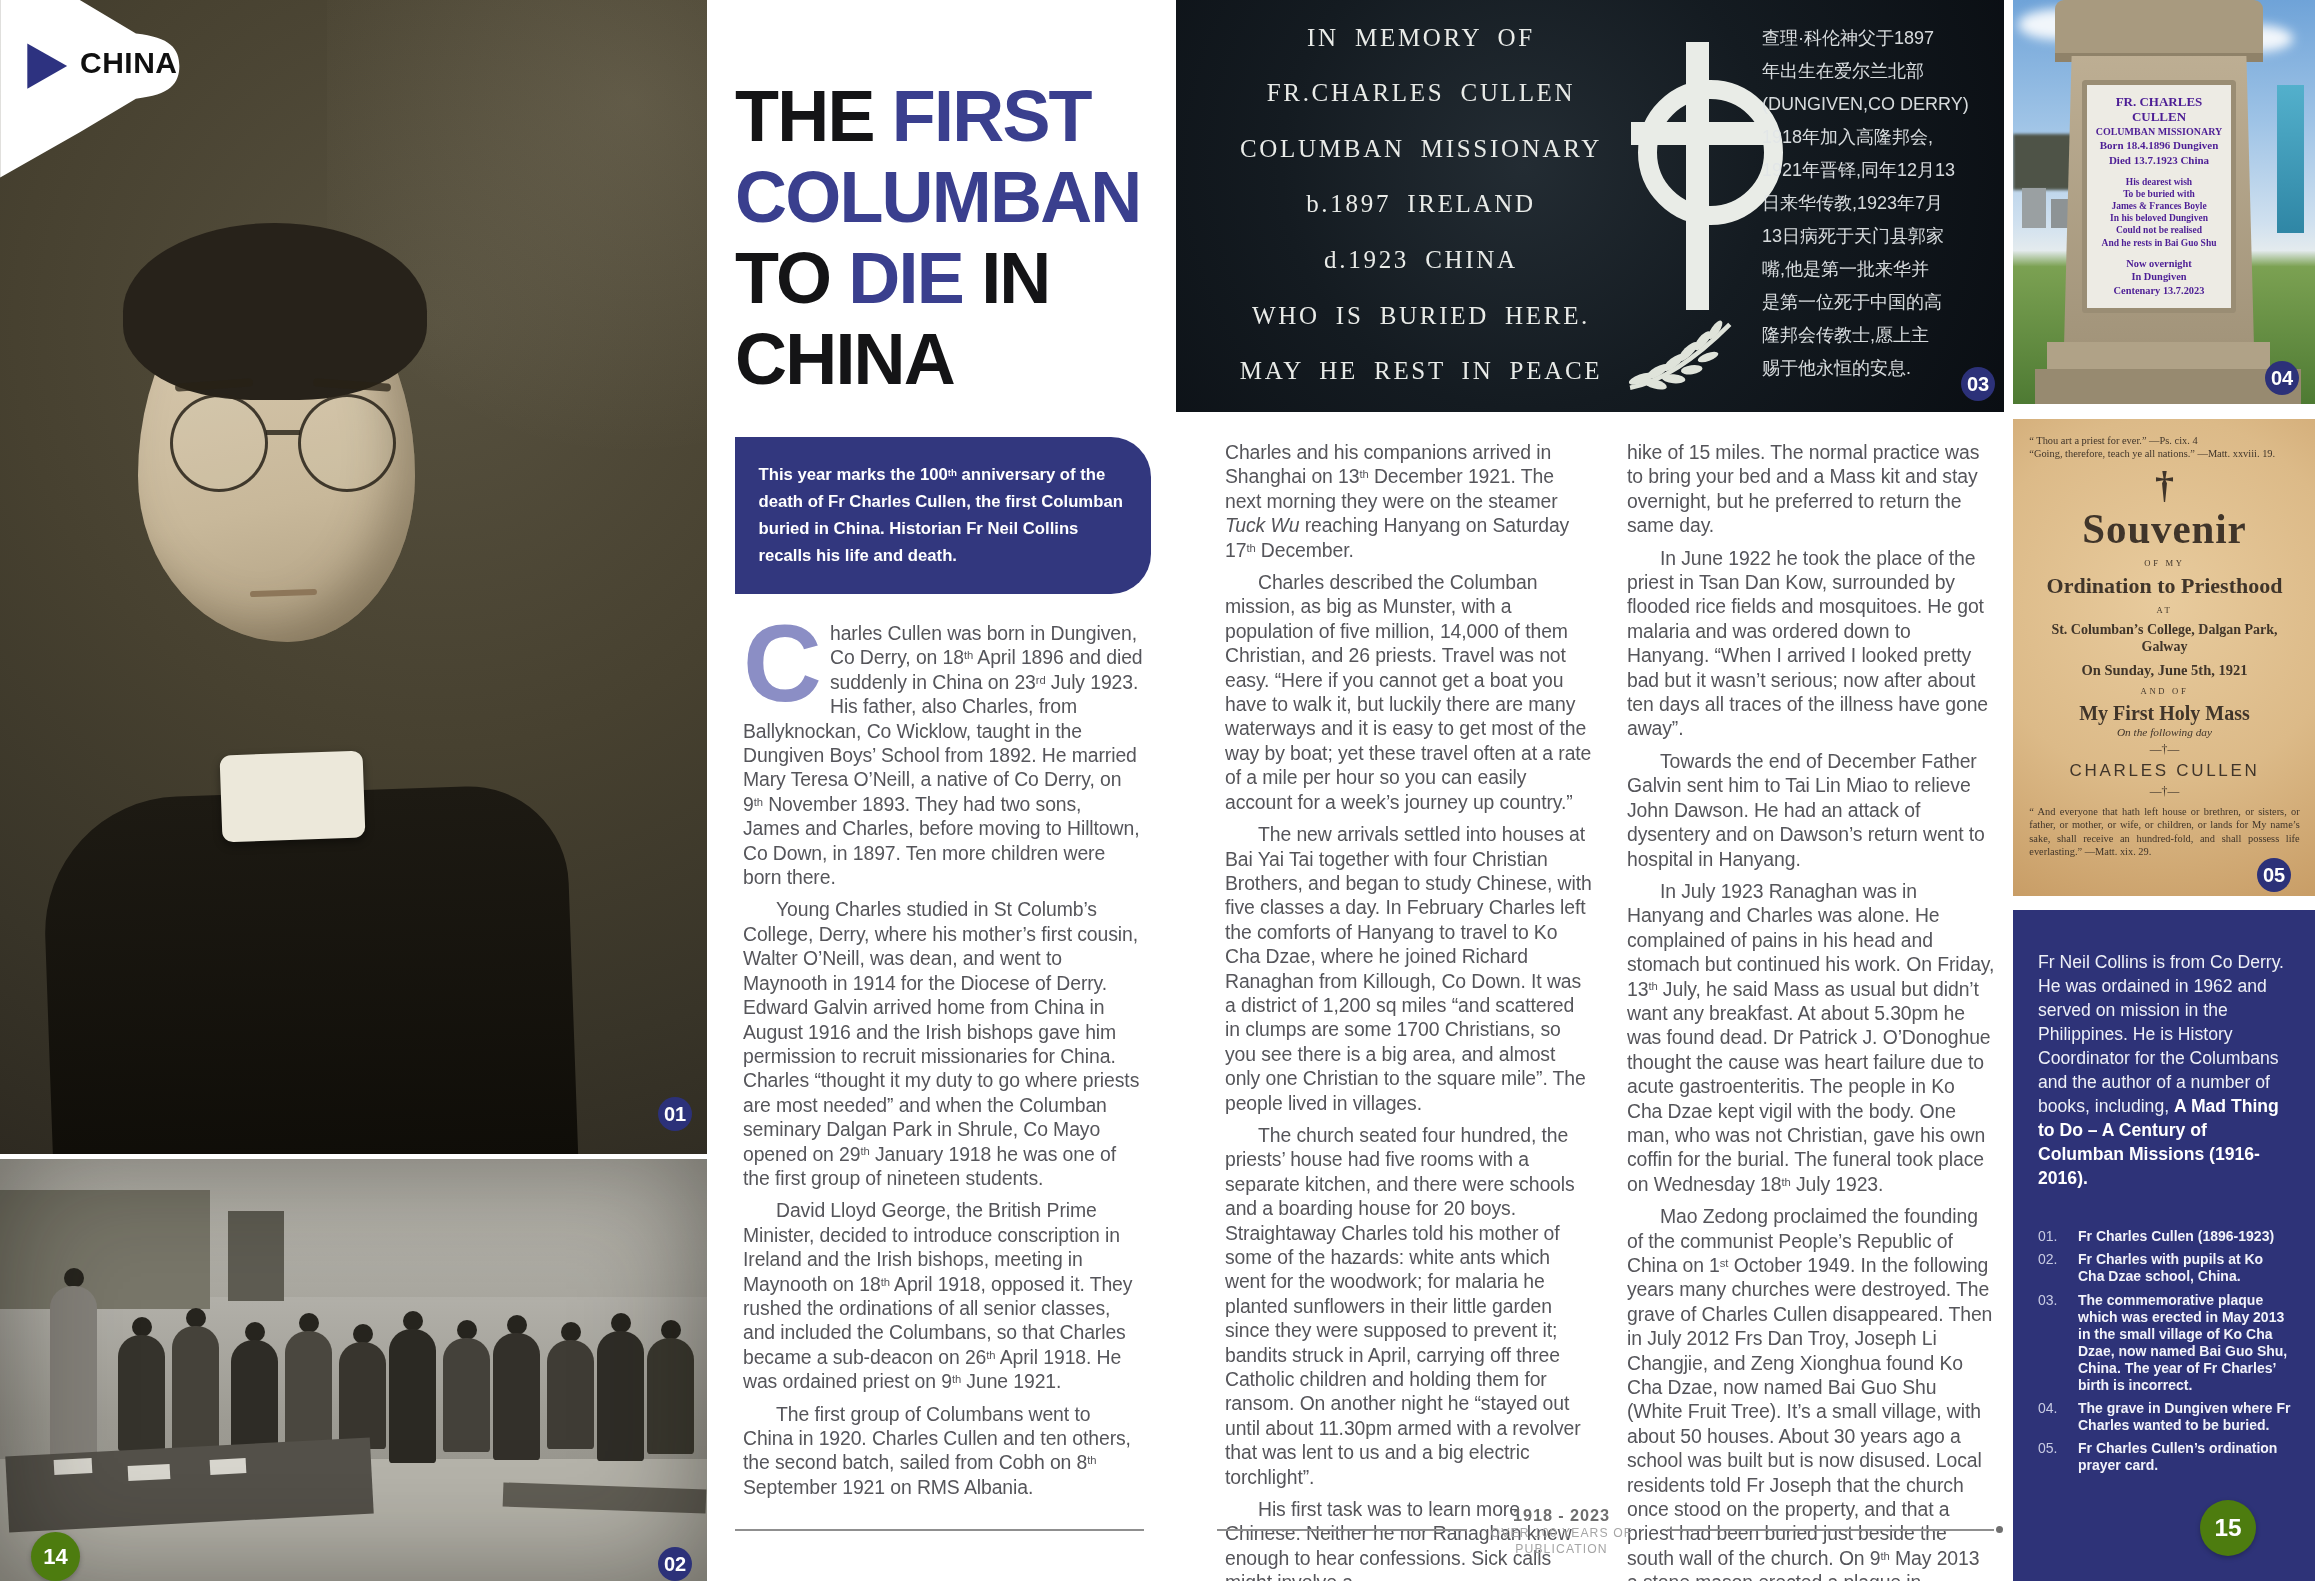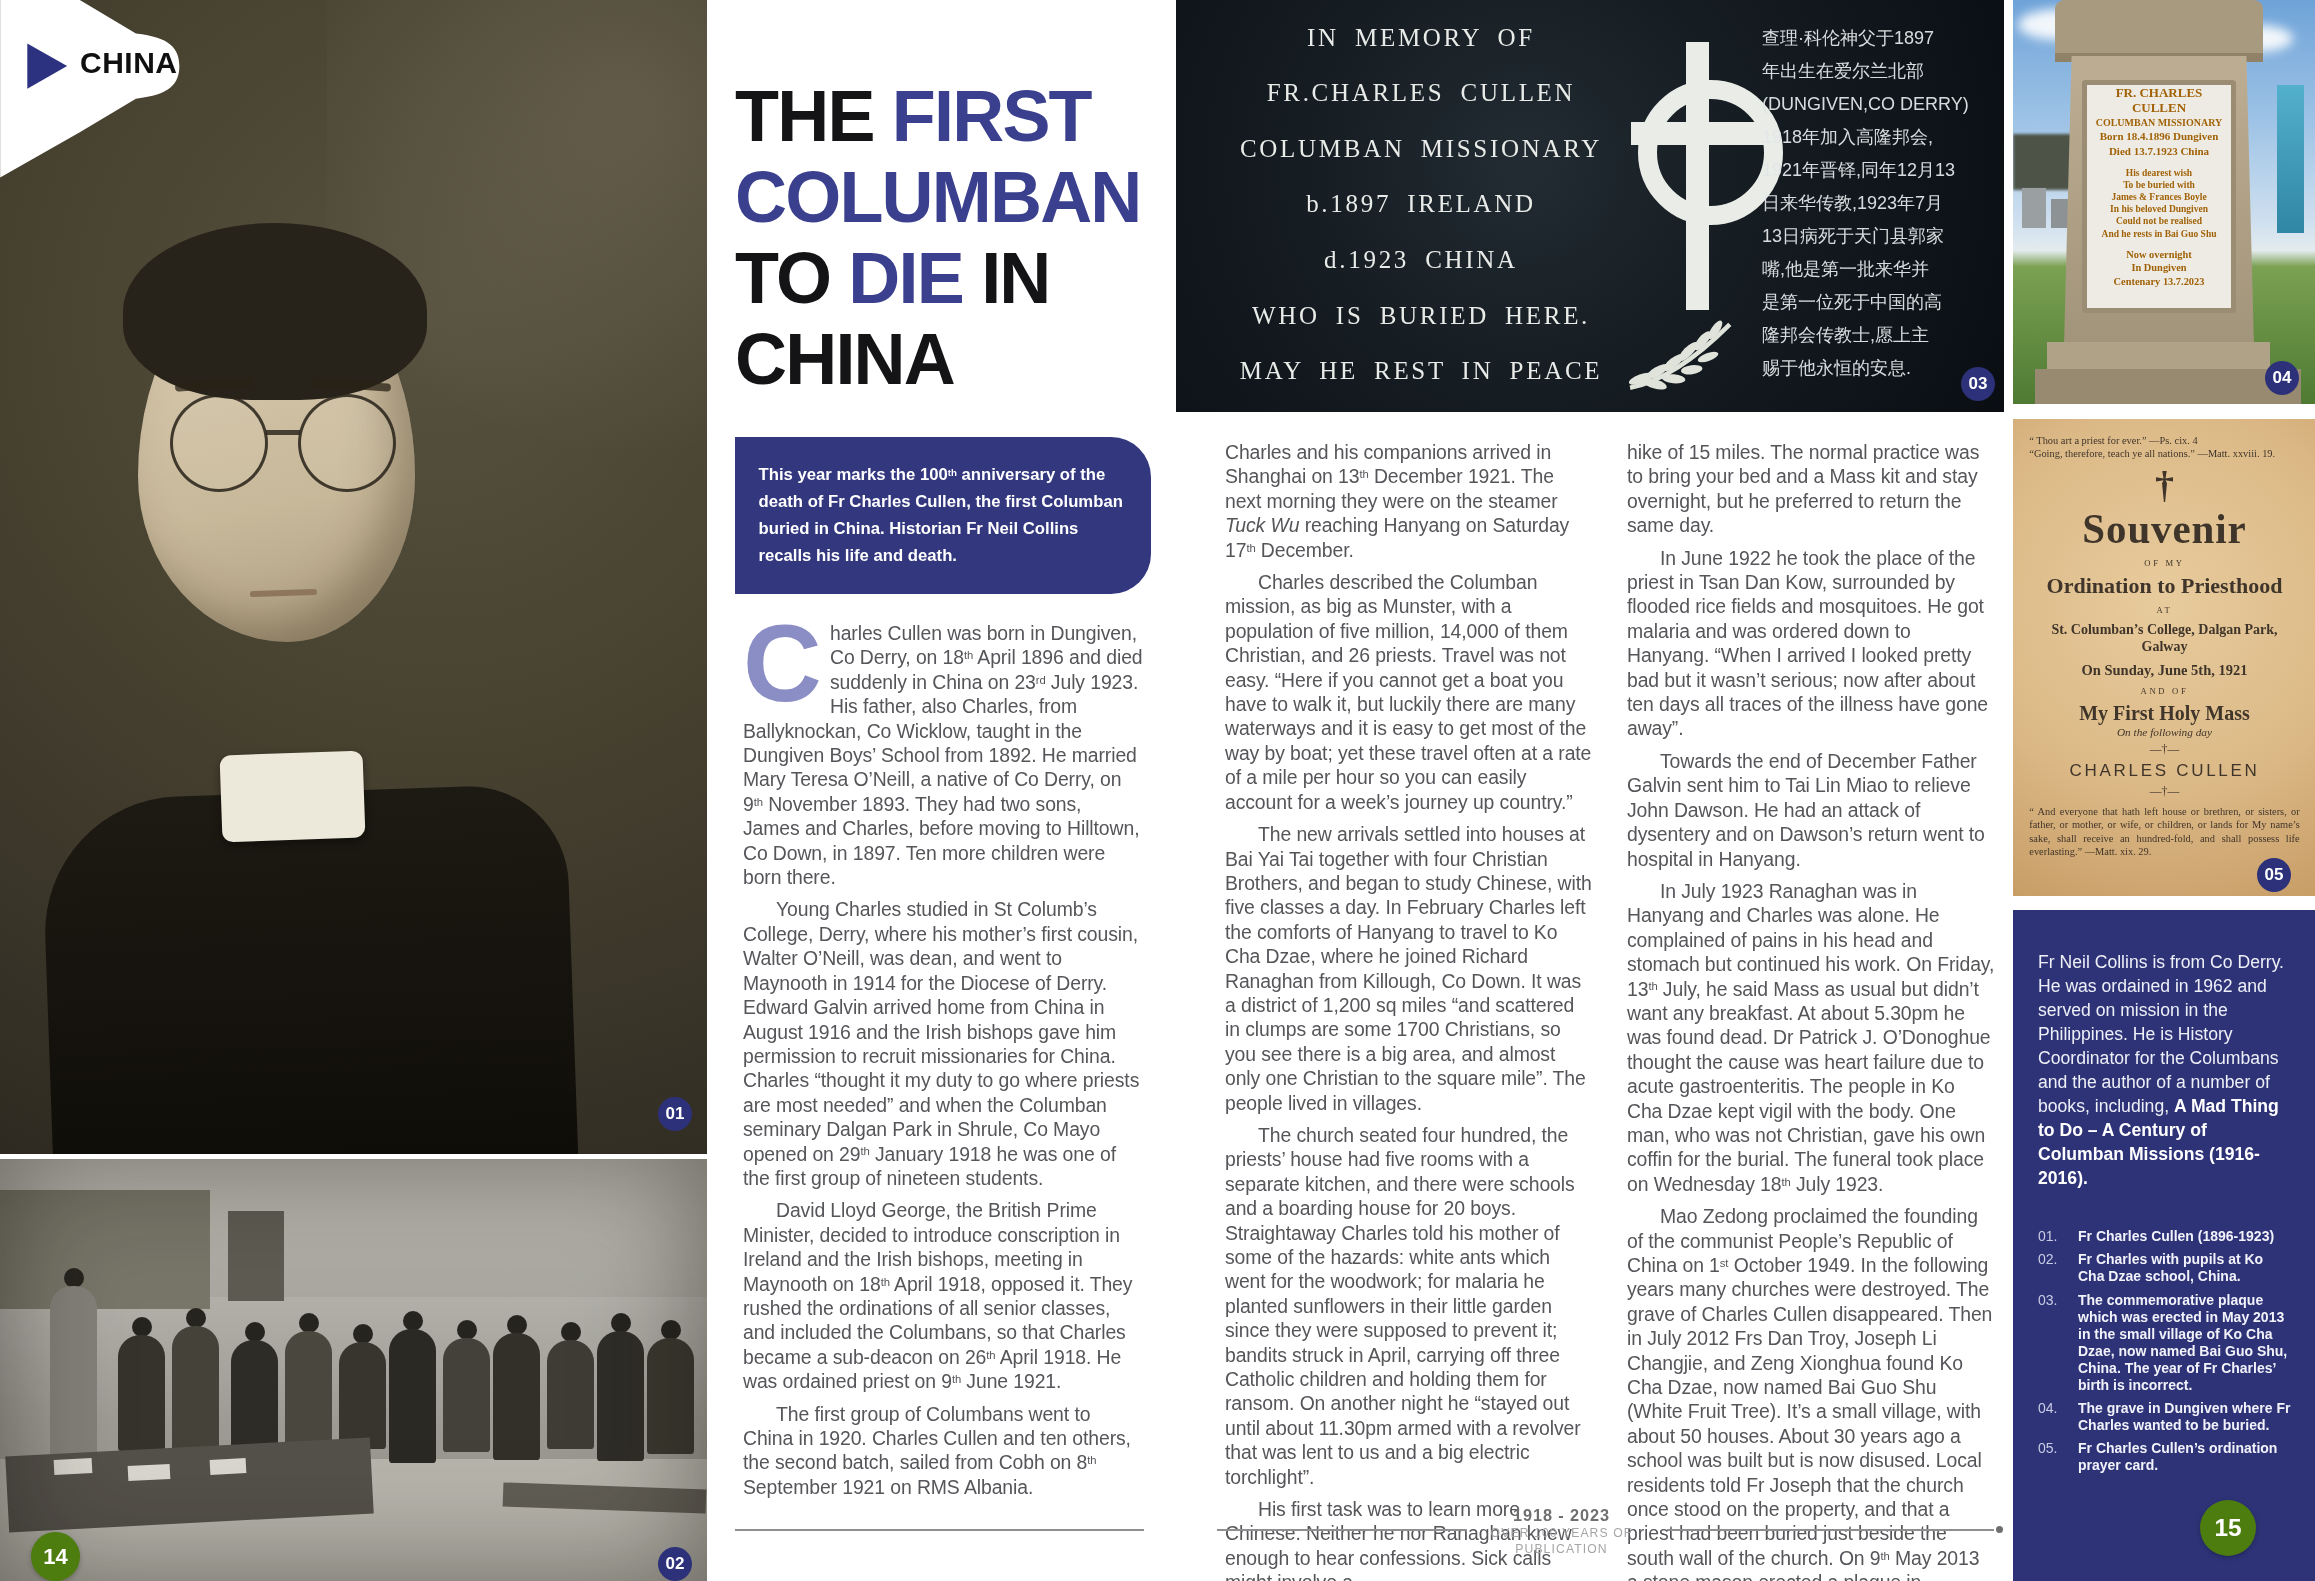--- a/index.html
+++ b/index.html
@@ -89,22 +89,22 @@
   #grave .cloud{position:absolute;background:#ffffff;border-radius:50%;filter:blur(5.4px);opacity:.9;}
   #grave .shrub{position:absolute;left:0;top:134px;width:67px;height:56px;background:#4e5347;filter:blur(1.8px);}
   #grave .stone1{position:absolute;left:9px;top:188px;width:23.5px;height:40px;background:#9aa0a2;}
   #grave .stone2{position:absolute;left:38px;top:199px;width:18px;height:29px;background:#8d9395;}
   #grave .teal{position:absolute;left:264px;top:85px;width:27px;height:148px;background:linear-gradient(#53b0cc,#2f86a5);}
   #grave .cap{position:absolute;left:42px;top:0;width:208px;height:62px;background:#a89a7f;border-radius:9px 9px 0 0;
     box-shadow:inset 0 -9px 0 #8f8269;}
   #grave .body{position:absolute;left:51px;top:56px;width:190px;height:291px;
     background:linear-gradient(#bdae93,#a2947a);clip-path:polygon(4% 0,96% 0,100% 100%,0 100%);}
   #grave .panel{position:absolute;left:69px;top:80px;width:154px;height:233px;box-sizing:border-box;background:#edebe4;
-    border:5.4px solid #9a8d74;border-radius:3.6px;font-family:"Liberation Serif",serif;color:#a16207;text-align:center;
-    }
+    border:5.4px solid #9a8d74;border-radius:3.6px;font-family:"Liberation Serif",serif;color:#4c1d95;text-align:center;
+    padding-top:9px;}
   #grave .panel .nm{font-size:13px;font-weight:bold;line-height:15.4px;}
   #grave .panel .sub{font-size:10px;font-weight:bold;line-height:13.6px;}
   #grave .panel .bd{font-size:11px;font-weight:bold;line-height:14.5px;}
   #grave .panel .wish{margin-top:8.1px;font-size:9.5px;font-weight:bold;line-height:12.2px;}
   #grave .panel .rem{margin-top:8.1px;font-size:10.4px;font-weight:bold;line-height:13.6px;}
   #grave .base1{position:absolute;left:34px;top:342px;width:223px;height:31px;background:#b0a287;}
   #grave .base2{position:absolute;left:22px;top:369px;width:266px;height:35px;background:#978a70;}
 
   
   #card{left:2013px;top:419px;width:303px;height:477px;box-sizing:border-box;
@@ -127,21 +127,21 @@
   #sidebar{left:2013px;top:910px;width:303px;height:671px;box-sizing:border-box;background:#2e3378;
     color:#eef0f7;padding:40px 25px 0 25px;}
   #sidebar .bio{font-size:17.6px;line-height:24px;}
   #sidebar .bio b{color:#ffffff;}
   #sidebar .caps{margin-top:38px;}
   #sidebar .cap-item{position:relative;padding-left:40px;margin-bottom:6.3px;font-size:14px;line-height:17px;font-weight:bold;color:#f2f3fa;}
   #sidebar .cap-item .n{position:absolute;left:0;top:0;font-weight:normal;color:#c9cce4;}
 
   
   .badge{position:absolute;width:34px;height:34px;border-radius:50%;background:#2c3179;color:#fff;
-    font-size:17px;font-weight:bold;display:flex;align-items:center;justify-content:center;}
+    font-size:20px;font-weight:bold;display:flex;align-items:center;justify-content:center;}
   .pagenum{position:absolute;border-radius:50%;background:#4d7c0f;color:#fff;font-weight:bold;
     display:flex;align-items:center;justify-content:center;box-shadow:0 1.8px 5.4px rgba(0,0,0,.25);}
   #pg14{left:31px;top:1532px;width:49px;height:49px;font-size:22px;}
   #pg15{left:2200px;top:1500px;width:56px;height:56px;font-size:24.4px;}
 
   
   .frule{position:absolute;top:1529px;height:1.8px;background:#8f8f8f;}
   #frule-left{left:735px;width:409px;}
   #frule-mid{left:1217px;width:250px;}
   #frule-right{left:1667px;width:327px;}

